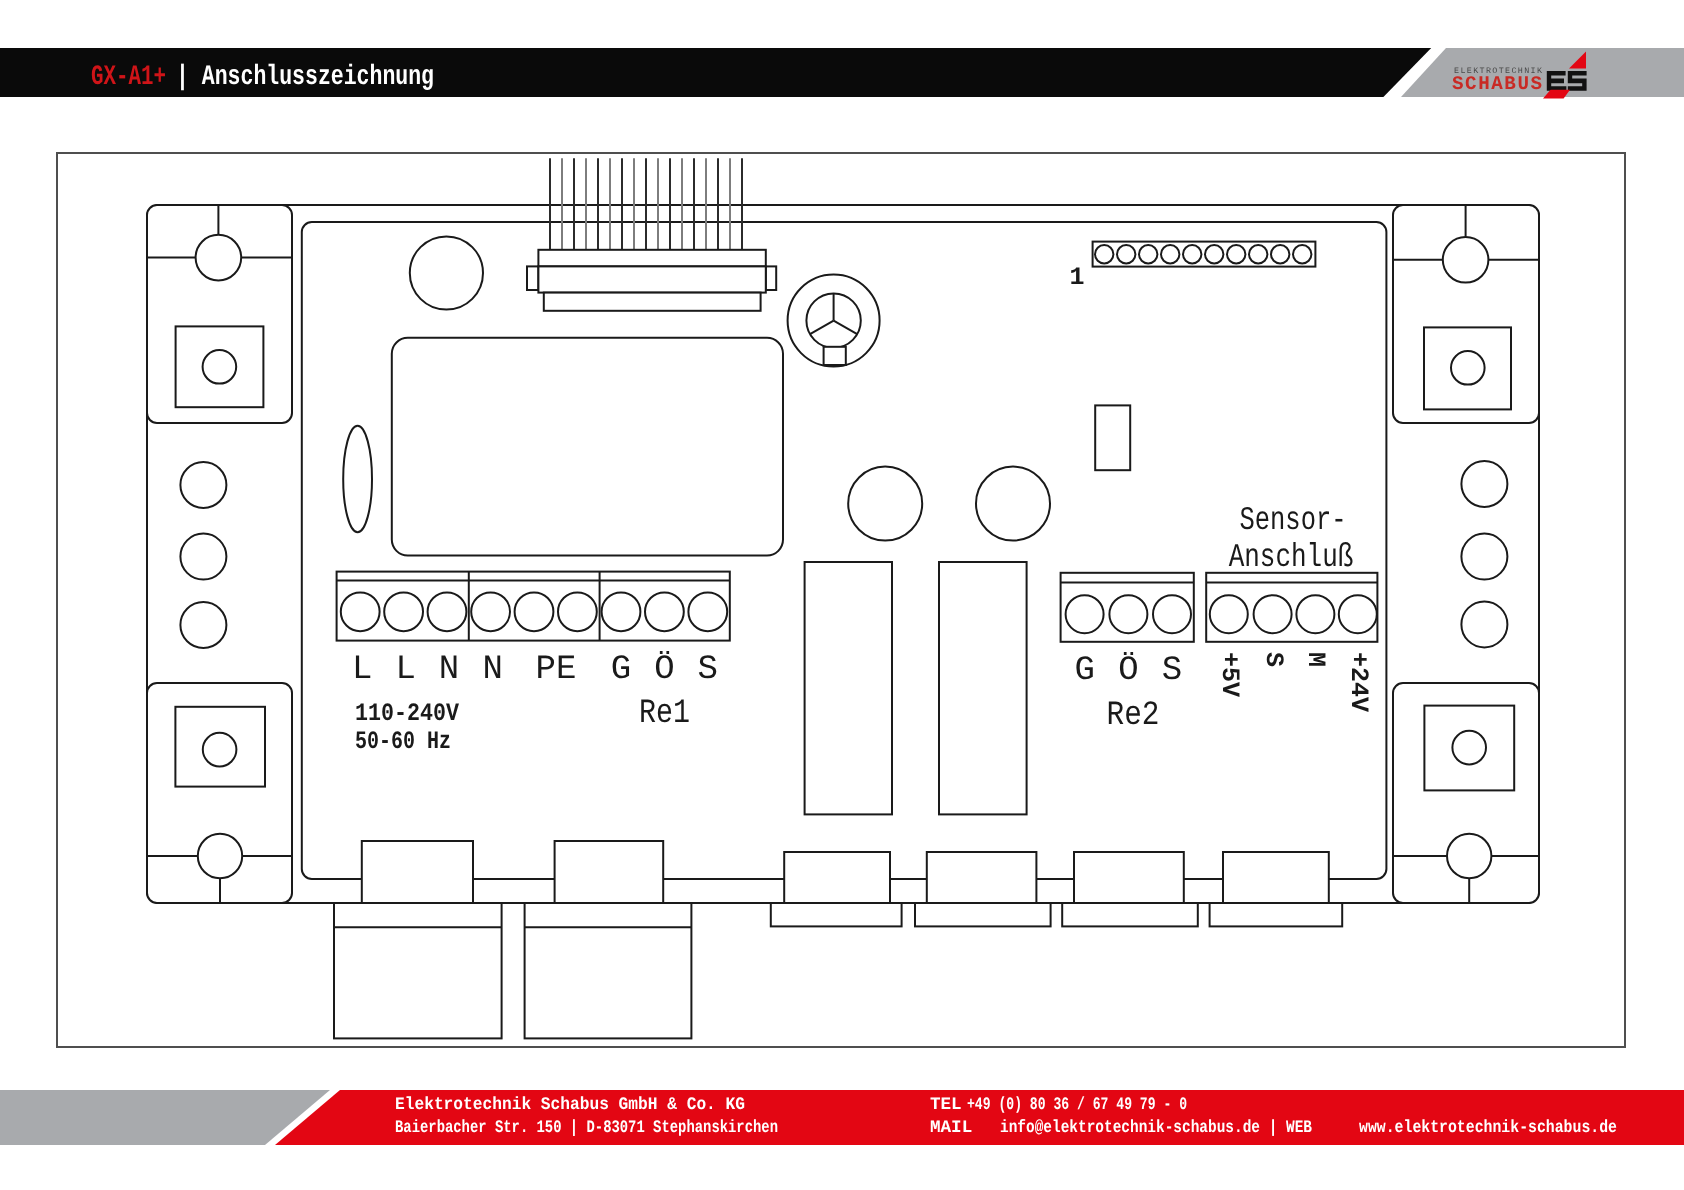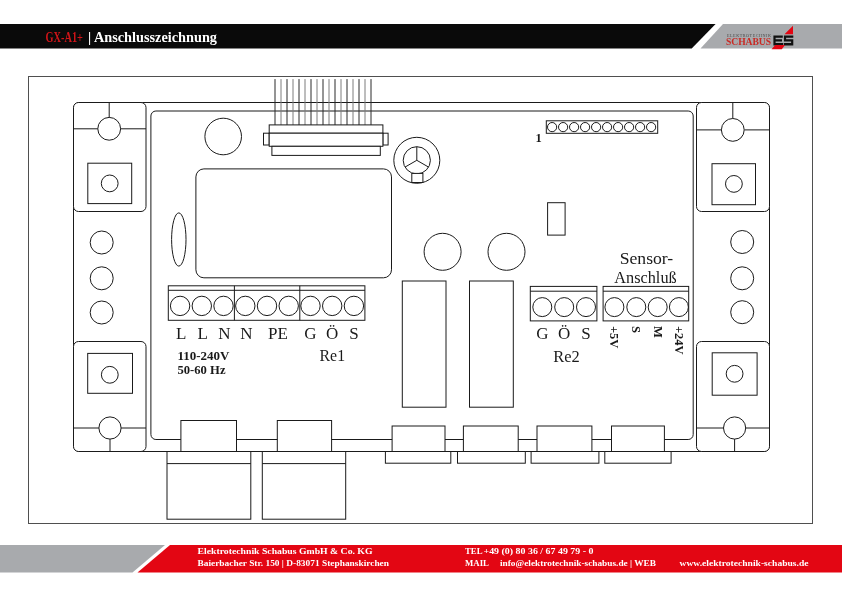--- a/index.html
+++ b/index.html
@@ -1,16 +1,16 @@
 <!DOCTYPE html>
 <html><head>
 <meta charset="utf-8">
 <style>
 html,body{margin:0;padding:0;background:#fff;}
-#page{position:relative;width:842px;height:595px;overflow:hidden;font-family:Liberation Serif, serif;}
+#page{position:relative;width:842px;height:595px;overflow:hidden;font-family:Liberation Mono, monospace;}
 svg{position:absolute;left:0;top:0;}
 </style>
 </head>
 <body>
 <div id="page">
 <svg width="842" height="595" viewBox="0 0 842 595">
 
 <polygon points="0,24 715.6,24 691.7,48.5 0,48.5" fill="#0a0a0a"></polygon>
 <polygon points="723,24 842,24 842,48.5 700.5,48.5" fill="#a8aaad"></polygon>
 <text x="45.5" y="42" font-size="14" font-weight="bold" fill="#cf1418" textLength="37.5" lengthAdjust="spacingAndGlyphs">GX-A1+</text>

